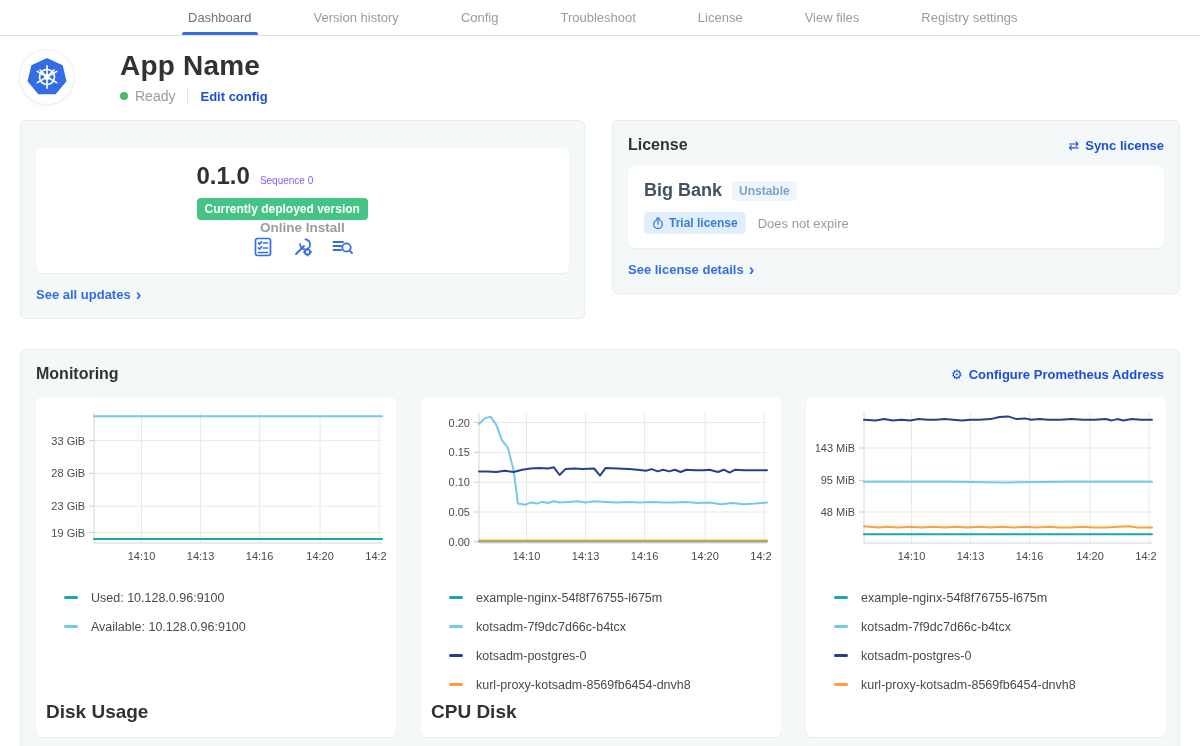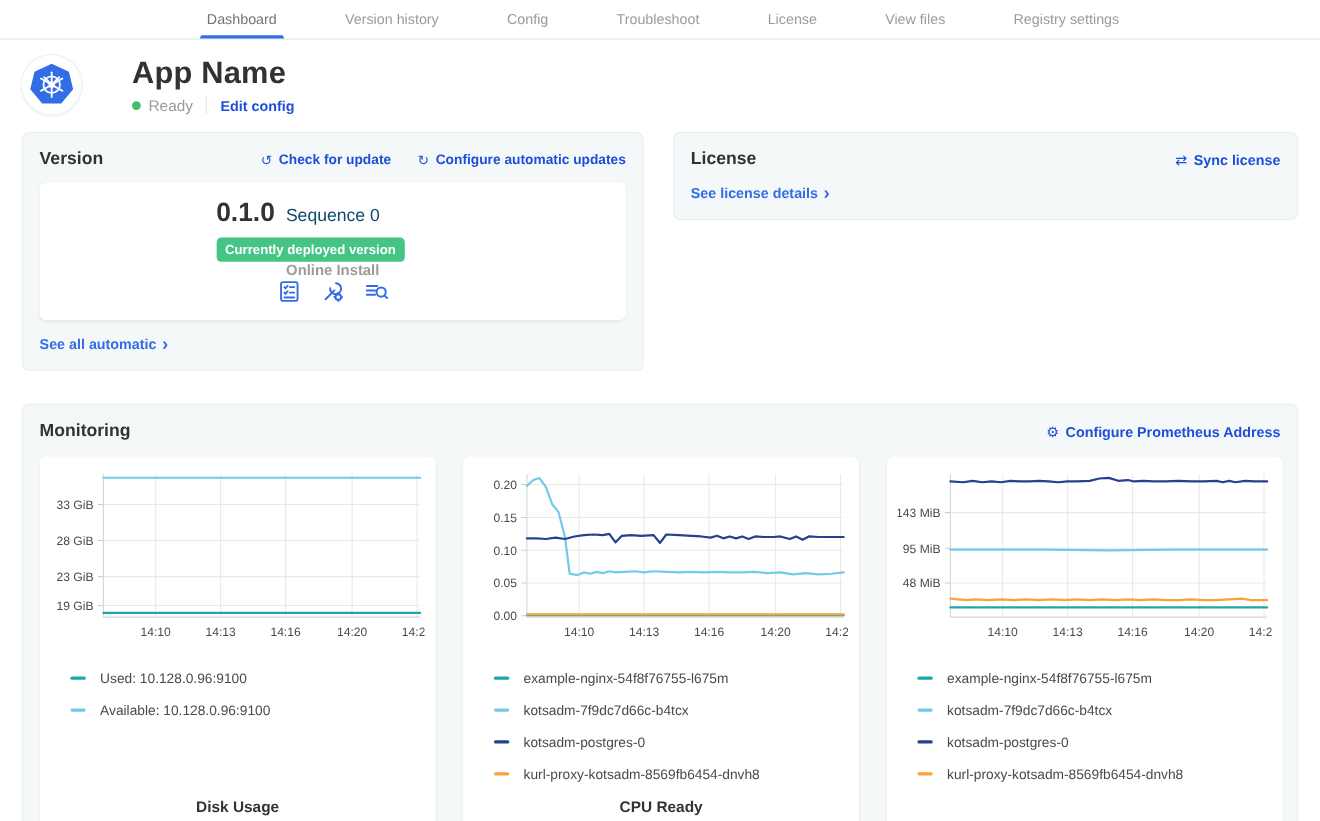--- a/index.html
+++ b/index.html
@@ -41,21 +41,21 @@
   .head-links .blue-link { font-size:12.5px; }
   .white-card { background:#fff; border-radius:6px; box-shadow:0 1px 2px rgba(0,0,0,.06); margin-top:12px; padding:14px 16px; }
 
   .version-panel { width:565px; }
   .license-panel { width:568px; }
 
   .version-inner { display:flex; align-items:center;flex-direction:column; }
   .version-left { width:212px; }
   .version-number-row { display:flex; align-items:baseline; }
   .version-number { font-size:24px; font-weight:bold; }
-  .sequence { font-size:16px; color:#0c4a6e; margin-left:10px; }
+  .sequence { font-size:10px; color:#8b5cf6; margin-left:10px; }
   .deployed-badge { display:inline-block; margin-top:8px; background:#44c485; color:#fff; font-size:12px; font-weight:bold;
          padding:4px 8px; border-radius:4px; }
   .deployed-at { margin-top:8px; font-size:13px; color:#9b9b9b; }
   .install-type { flex:1; font-size:13.5px; font-weight:bold; color:#9b9b9b; }
   .version-actions { display:flex; gap:16px; align-items:center; }
   .icon-btn { width:24px; height:24px; cursor:pointer; display:flex; align-items:center; justify-content:center; }
 
   .see-link { margin-top:13px; display:flex; align-items:center; font-size:13px; font-weight:bold; color:#326de6; cursor:pointer; }
   .see-link .chev { font-size:17px; margin-left:5px; line-height:1; font-weight:bold; }
 
@@ -71,21 +71,21 @@
 
   
   .monitoring { margin-top:30px; margin-bottom:10px; }
   .charts-row { display:flex; gap:25px; margin-top:14px; }
   .chart-card { width:360px; height:340px; background:#fff; border-radius:6px; box-shadow:0 1px 2px rgba(0,0,0,.06);
          padding:10px 10px 12px 10px; display:flex; flex-direction:column; }
   .chart-legend { margin-top:10px; padding-left:18px; }
   .legend-item { display:flex; align-items:center; height:29px; }
   .legend-dash { width:14px; height:3px; border-radius:2px; margin-right:13px; flex:none; }
   .legend-label { font-size:12.5px; color:#4a4a4a; }
-  .chart-title { margin-top:auto; text-align:center; font-size:14px; font-weight:bold; padding-bottom:2px; }
+  .chart-title { margin-top:auto; font-size:19px; font-weight:bold; padding-bottom:2px; }
 
   .svg-tick { font-size:11px; fill:#4a4a4a; font-family:"Liberation Sans", sans-serif; }
 </style>
 </head>
 <body>
 
 <div class="navbar">
   <div class="tab active">Dashboard</div>
   <div class="tab">Version history</div>
   <div class="tab">Config</div>
@@ -123,33 +123,20 @@
         <span class="status-text">Ready</span>
         <span class="vdiv"></span>
         <a class="blue-link">Edit config</a>
       </div>
     </div>
   </div>
 
   <div class="cards-row">
 
     <div class="panel version-panel">
-      <div class="panel-head">
-        <div class="panel-title">Version</div>
-        <div class="head-links">
-          <a class="blue-link">
-            <span class="glyph">↺</span>
-            <span>Check for update</span>
-          </a>
-          <a class="blue-link">
-            <span class="glyph">↻</span>
-            <span>Configure automatic updates</span>
-          </a>
-        </div>
-      </div>
 
       <div class="white-card version-inner">
         <div class="version-left">
           <div class="version-number-row">
             <span class="version-number">0.1.0</span>
             <span class="sequence">Sequence 0</span>
           </div>
           <span class="deployed-badge">Currently deployed version</span>
         </div>
         <div class="install-type">Online Install</div>
@@ -181,34 +168,52 @@
               <line x1="2.5" y1="10" x2="10" y2="10"></line>
               <line x1="2.5" y1="14" x2="10" y2="14"></line>
               <circle cx="15.5" cy="11.5" r="4.2"></circle>
               <line x1="18.6" y1="14.6" x2="21" y2="17"></line>
             </svg>
           </span>
         </div>
       </div>
 
       <div class="see-link">
-        <span>See all automatic</span>
+        <span>See all updates</span>
         <span class="chev">›</span>
       </div>
     </div>
 
     <div class="panel license-panel">
       <div class="panel-head">
         <div class="panel-title">License</div>
         <a class="blue-link">
           <span class="glyph">⇄</span>
           <span>Sync license</span>
         </a>
       </div>
 
+      <div class="white-card">
+        <div class="license-name-row">
+          <span class="license-name">Big Bank</span>
+          <span class="channel-badge">Unstable</span>
+        </div>
+        <div class="license-type-row">
+          <span class="trial-badge">
+            <svg width="12" height="13" viewBox="0 0 12 13" fill="none" stroke="#3b7fd4" stroke-width="1.3" stroke-linecap="round">
+              <circle cx="6" cy="7.2" r="4.3"></circle>
+              <line x1="6" y1="7.2" x2="6" y2="4.6"></line>
+              <line x1="4.6" y1="1.2" x2="7.4" y2="1.2"></line>
+              <line x1="6" y1="1.2" x2="6" y2="2.6"></line>
+            </svg>
+            <span>Trial license</span>
+          </span>
+          <span class="expiry">Does not expire</span>
+        </div>
+      </div>
 
       <div class="see-link">
         <span>See license details</span>
         <span class="chev">›</span>
       </div>
     </div>
 
   </div>
 
   <div class="panel monitoring">
@@ -307,21 +312,21 @@
             </div>
             <div class="legend-item">
               <span class="legend-dash" style="background: rgb(36, 65, 142);"></span>
               <span class="legend-label">kotsadm-postgres-0</span>
             </div>
             <div class="legend-item">
               <span class="legend-dash" style="background: rgb(249, 161, 61);"></span>
               <span class="legend-label">kurl-proxy-kotsadm-8569fb6454-dnvh8</span>
             </div>
           </div>
-    <div class="chart-title">CPU Ready</div>
+    <div class="chart-title">CPU Disk</div>
   </div>
 
   <div class="chart-card">
     <div class="chart-svg-wrap"><svg width="340" height="162" viewBox="0 0 340 162">
               <line x1="48" y1="105.0" x2="336" y2="105.0" stroke="#e9e9e9" stroke-width="1"></line>
               <line x1="43" y1="105.0" x2="48" y2="105.0" stroke="#c9ced1" stroke-width="1"></line>
               <line x1="48" y1="73.4" x2="336" y2="73.4" stroke="#e9e9e9" stroke-width="1"></line>
               <line x1="43" y1="73.4" x2="48" y2="73.4" stroke="#c9ced1" stroke-width="1"></line>
               <line x1="48" y1="41.0" x2="336" y2="41.0" stroke="#e9e9e9" stroke-width="1"></line>
               <line x1="43" y1="41.0" x2="48" y2="41.0" stroke="#c9ced1" stroke-width="1"></line>

